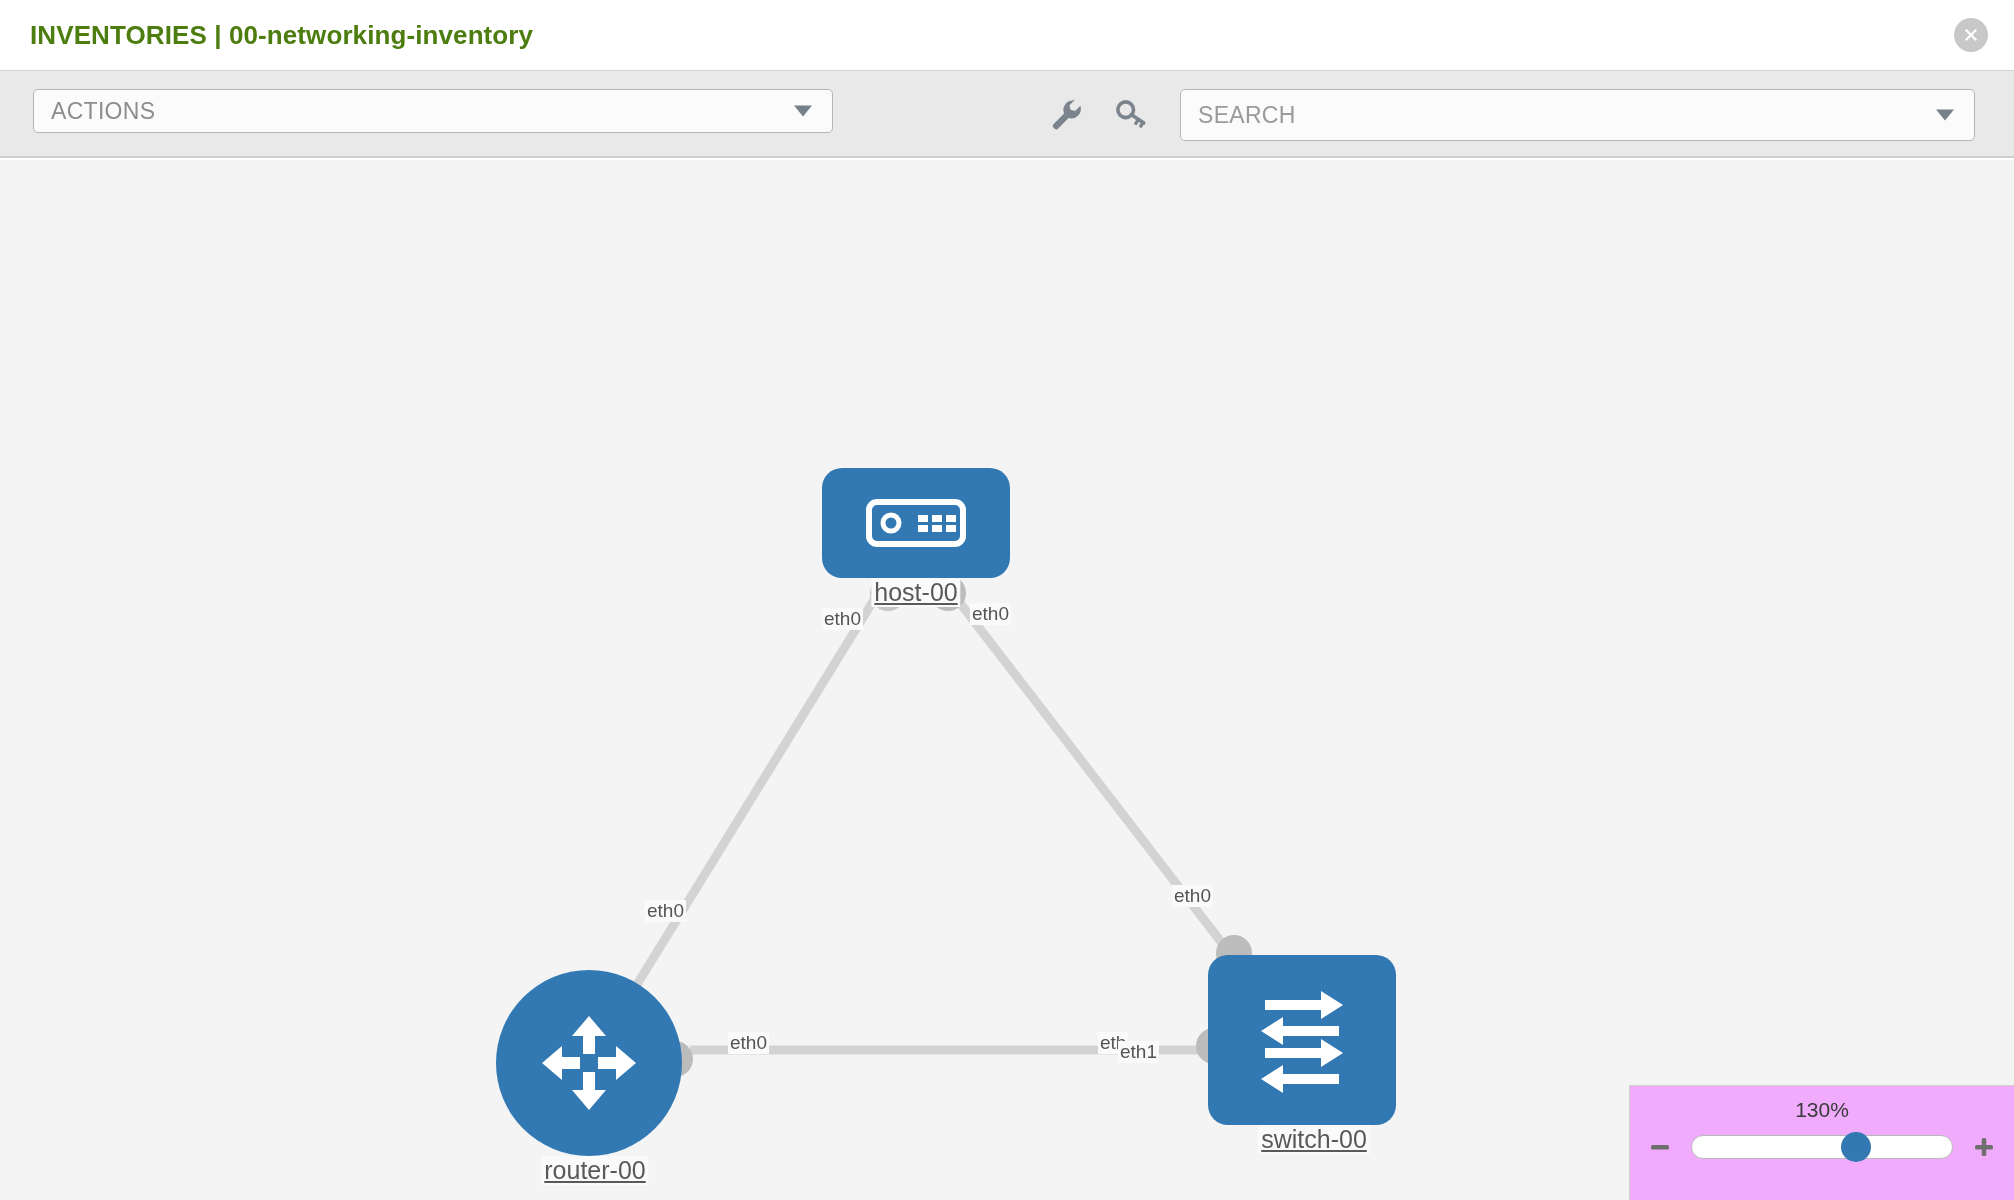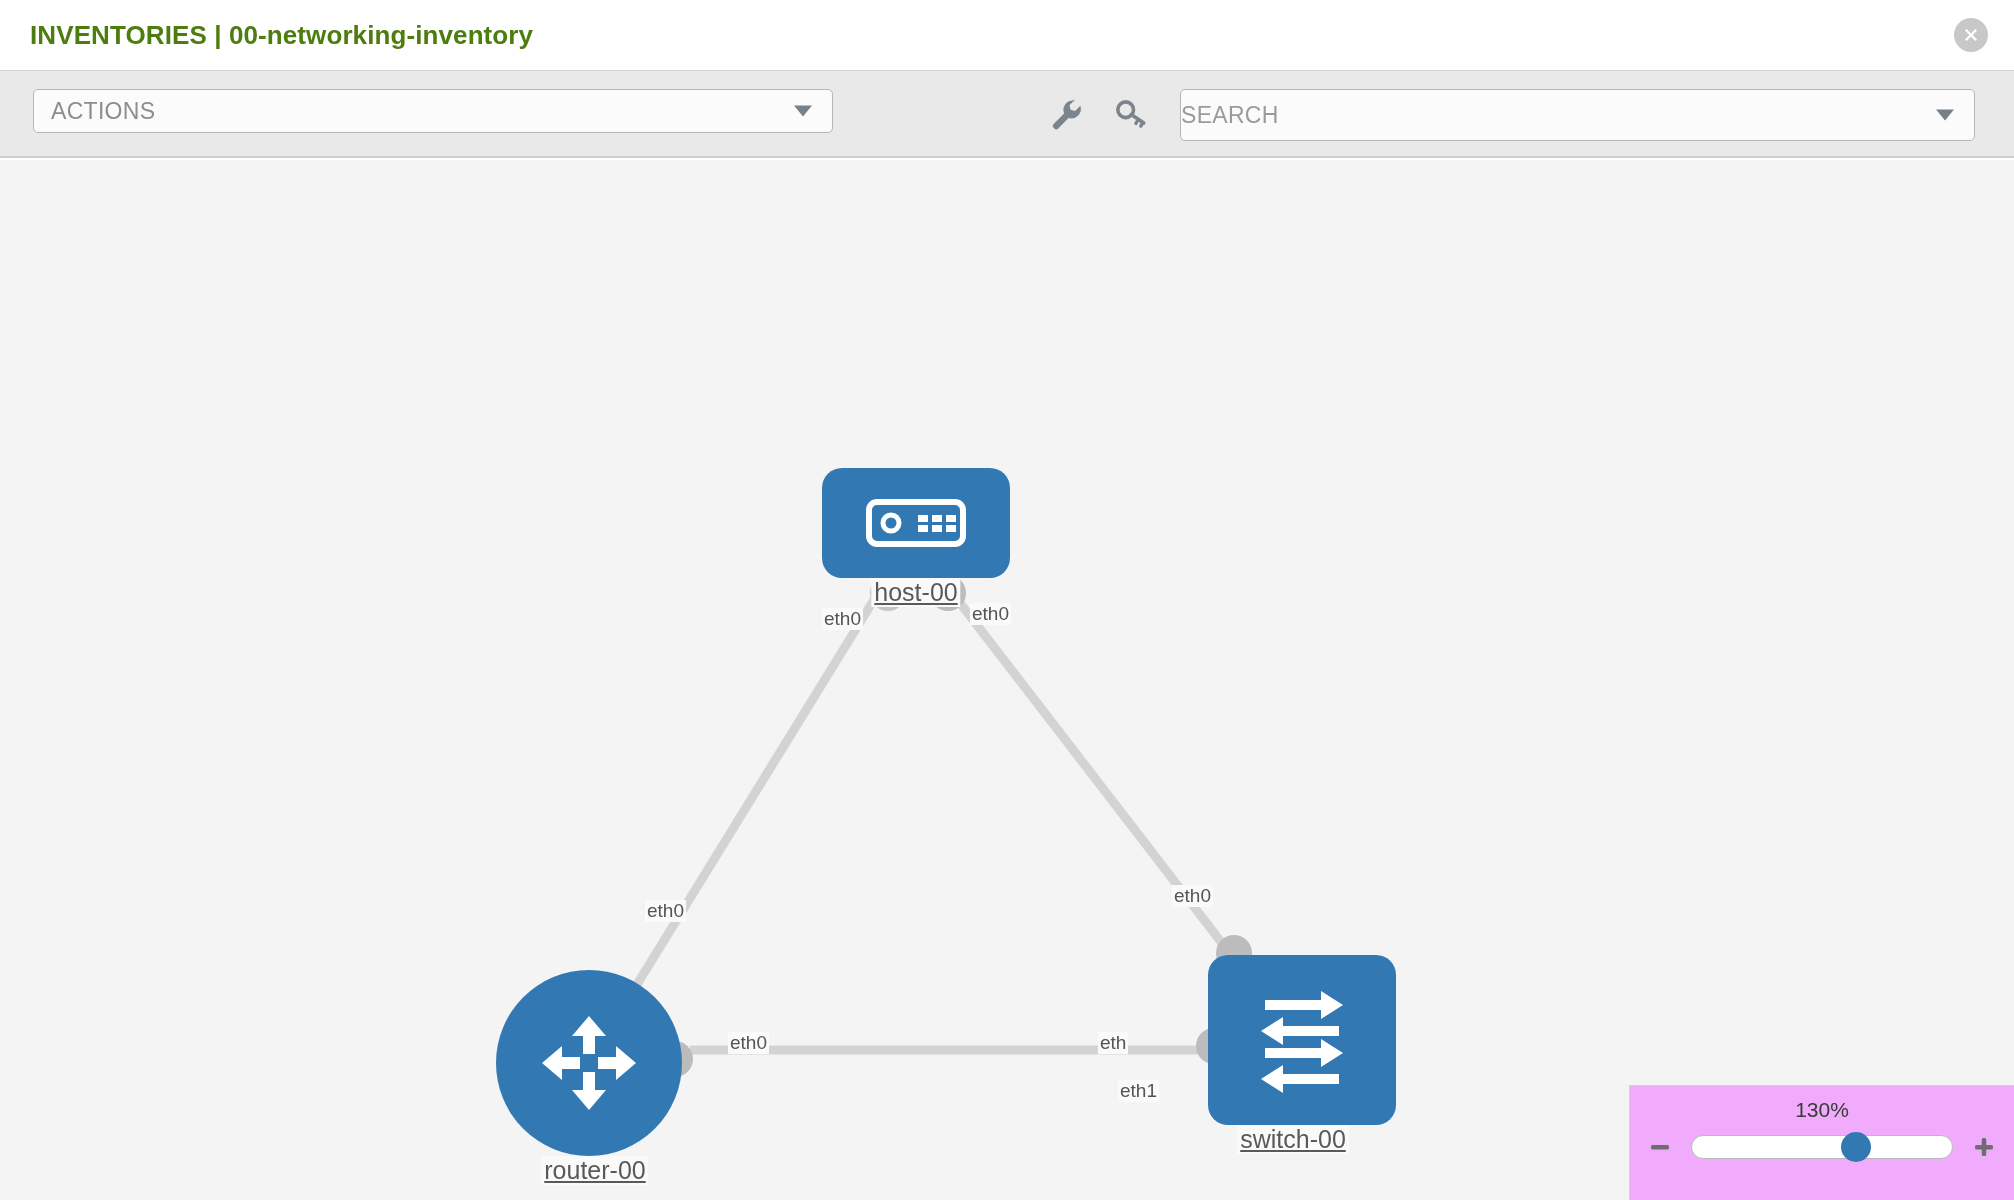--- a/index.html
+++ b/index.html
@@ -82,20 +82,21 @@
   .search-box {
     position: absolute; left: 1180px; top: 18px;
     width: 795px; height: 52px;
     background: #fbfbfb;
     border: 1px solid #b6b6b6;
     border-radius: 5px;
     display: flex; align-items: center;
     cursor: text;
   }
   .search-box .label {
+    margin-left: 17px;
     font-size: 23px;
     color: #9a9a9a;
     letter-spacing: 0.3px;
   }
 
   
   .canvas {
     position: absolute; left: 0; top: 160px;
     width: 2014px; height: 1040px;
     background: #f4f4f4;
@@ -288,25 +289,25 @@
             <path d="M22 14 L78 14 L78 5 L100 19 L78 33 L78 24 L22 24 Z"></path>
 
             <path d="M96 40 L40 40 L40 31 L18 45 L40 59 L40 50 L96 50 Z"></path>
 
             <path d="M22 62 L78 62 L78 53 L100 67 L78 81 L78 72 L22 72 Z"></path>
 
             <path d="M96 88 L40 88 L40 79 L18 93 L40 107 L40 98 L96 98 Z"></path>
           </g>
         </svg>
       </div>
-      <div class="node-label" style="top:170px; left:85px;">switch-00</div>
+      <div class="node-label" style="top:170px; left:106px;">switch-00</div>
     </div>
     <div class="port-label" style="left:1172px; top:725px;">eth0</div>
     <div class="port-label" style="left:1098px; top:872px;">eth</div>
-    <div class="port-label" style="left:1118px; top:920px;">eth1</div>
+    <div class="port-label" style="left:1118px; top:881px;">eth1</div>
 
     <div class="zoom-panel">
       <div class="zoom-value">130%</div>
       <div class="zoom-row">
         <div class="zoom-btn">
           <svg width="24" height="24" viewBox="0 0 24 24" aria-hidden="true">
             <rect x="3" y="10" width="18" height="4.5" rx="1.6" fill="#6e6e6e"></rect>
           </svg>
         </div>
         <div class="zoom-track">

